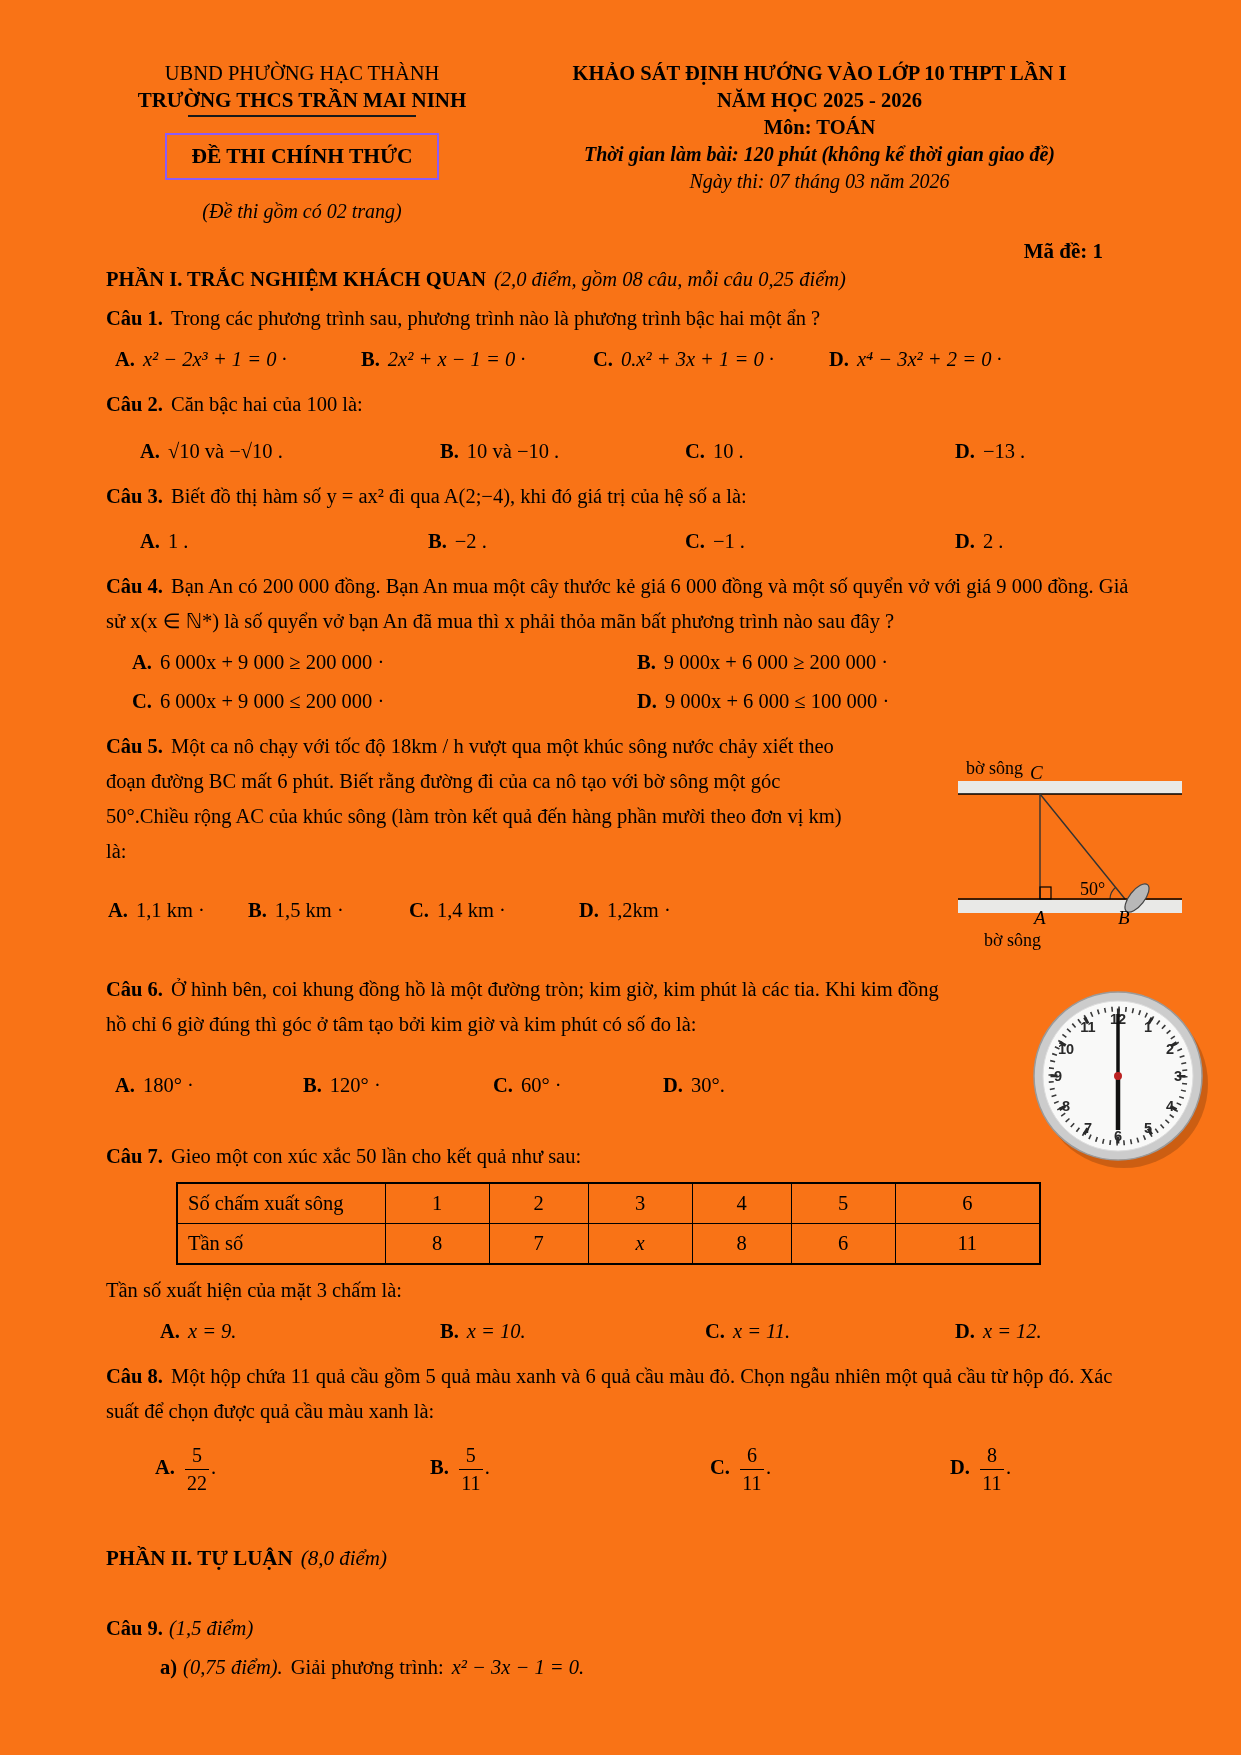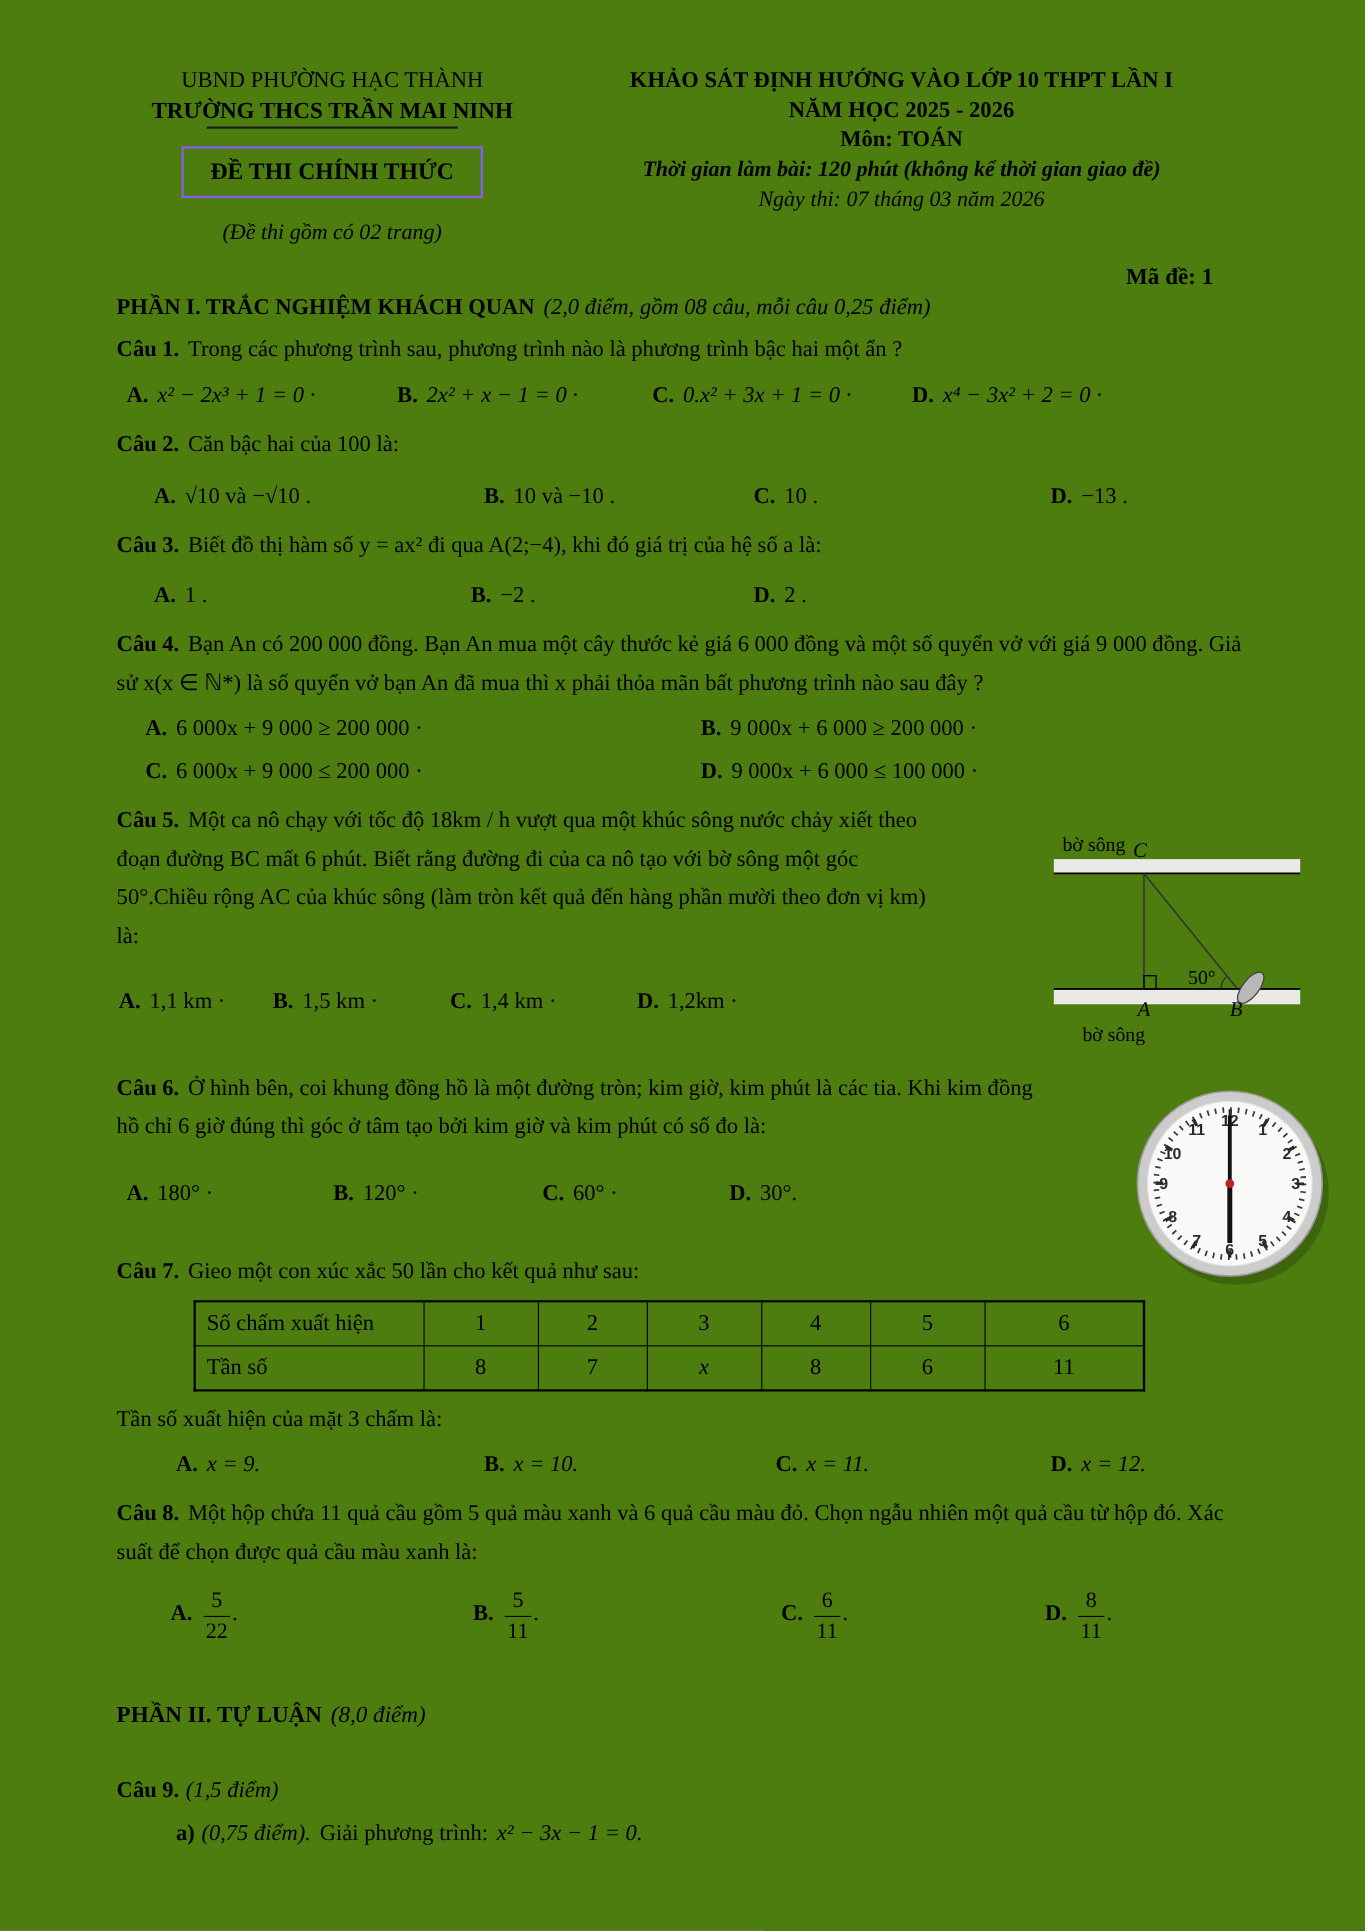--- a/index.html
+++ b/index.html
@@ -1,20 +1,20 @@
 <!DOCTYPE html>
 <html><head>
 <meta charset="utf-8">
 <style>
   html,body{margin:0;padding:0;background:#888;}
   .page{
     position:relative;
     width:1241px;height:1755px;
     margin:0 auto;
-    background:#4d7c0f;
+    background:#f97316;
     font-family:"Liberation Serif", serif;
     color:#000;
     overflow:hidden;
   }
   .content{padding:62px 100px 0 106px;}
 
   
   .hdr{display:flex;}
   .hdr-left{width:392px;text-align:center;}
   .hdr-right{flex:1;text-align:center;}
@@ -141,20 +141,21 @@
         <span class="opt"><b class="okey">C.</b><span class="oval">10 .</span></span>
         <span class="opt"><b class="okey">D.</b><span class="oval">−13 .</span></span>
       </div>
     </div>
 
     <div class="q">
       <div><b class="qlabel">Câu 3.</b><span class="qtext">Biết đồ thị hàm số y = ax² đi qua A(2;−4), khi đó giá trị của hệ số a là:</span></div>
       <div class="opts og3">
         <span class="opt"><b class="okey">A.</b><span class="oval">1 .</span></span>
         <span class="opt"><b class="okey">B.</b><span class="oval">−2 .</span></span>
+        <span class="opt"><b class="okey">C.</b><span class="oval">−1 .</span></span>
         <span class="opt"><b class="okey">D.</b><span class="oval">2 .</span></span>
       </div>
     </div>
 
     <div class="q">
       <div><b class="qlabel">Câu 4.</b><span class="qtext">Bạn An có 200 000 đồng. Bạn An mua một cây thước kẻ giá 6 000 đồng và một số quyển vở với giá 9 000 đồng. Giả sử x(x ∈ ℕ*) là số quyển vở bạn An đã mua thì x phải thỏa mãn bất phương trình nào sau đây ?</span></div>
       <div class="opts og4">
         <span class="opt"><b class="okey">A.</b><span class="oval">6 000x + 9 000 ≥ 200 000 ·</span></span>
         <span class="opt"><b class="okey">B.</b><span class="oval">9 000x + 6 000 ≥ 200 000 ·</span></span>
         <span class="opt"><b class="okey">C.</b><span class="oval">6 000x + 9 000 ≤ 200 000 ·</span></span>
@@ -189,21 +190,21 @@
           <col style="width:208px">
             <col style="width:104px">
             <col style="width:99px">
             <col style="width:104px">
             <col style="width:99px">
             <col style="width:104px">
             <col style="width:145px">
         </colgroup>
         <tbody>
             <tr>
-          <td class="c0">Số chấm xuất hiện</td>
+          <td class="c0">Số chấm xuất sông</td>
           <td>1</td>
           <td>2</td>
           <td>3</td>
           <td>4</td>
           <td>5</td>
           <td>6</td>
         </tr>
         <tr>
           <td class="c0">Tần số</td>
           <td>8</td>

